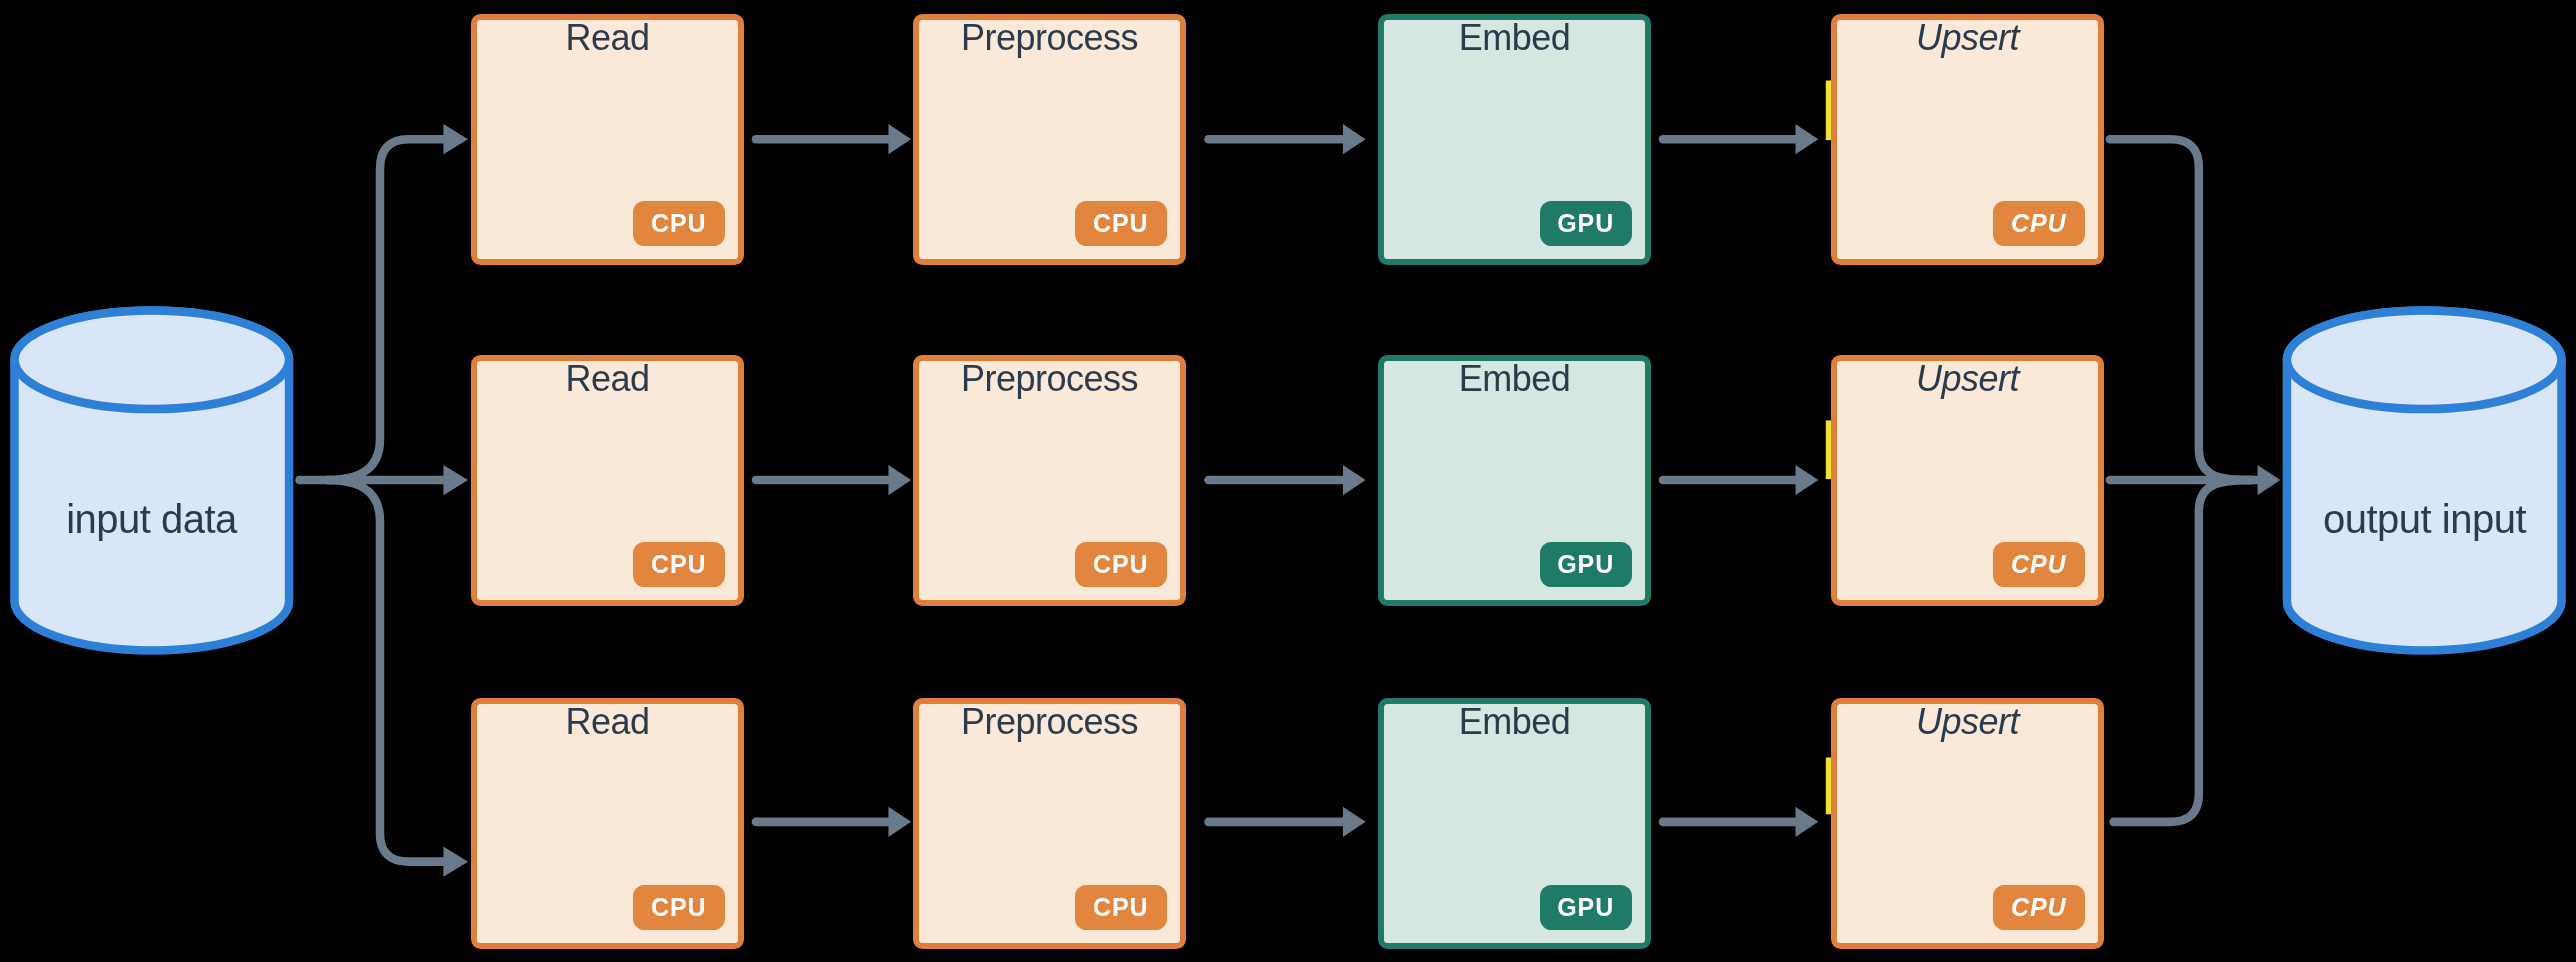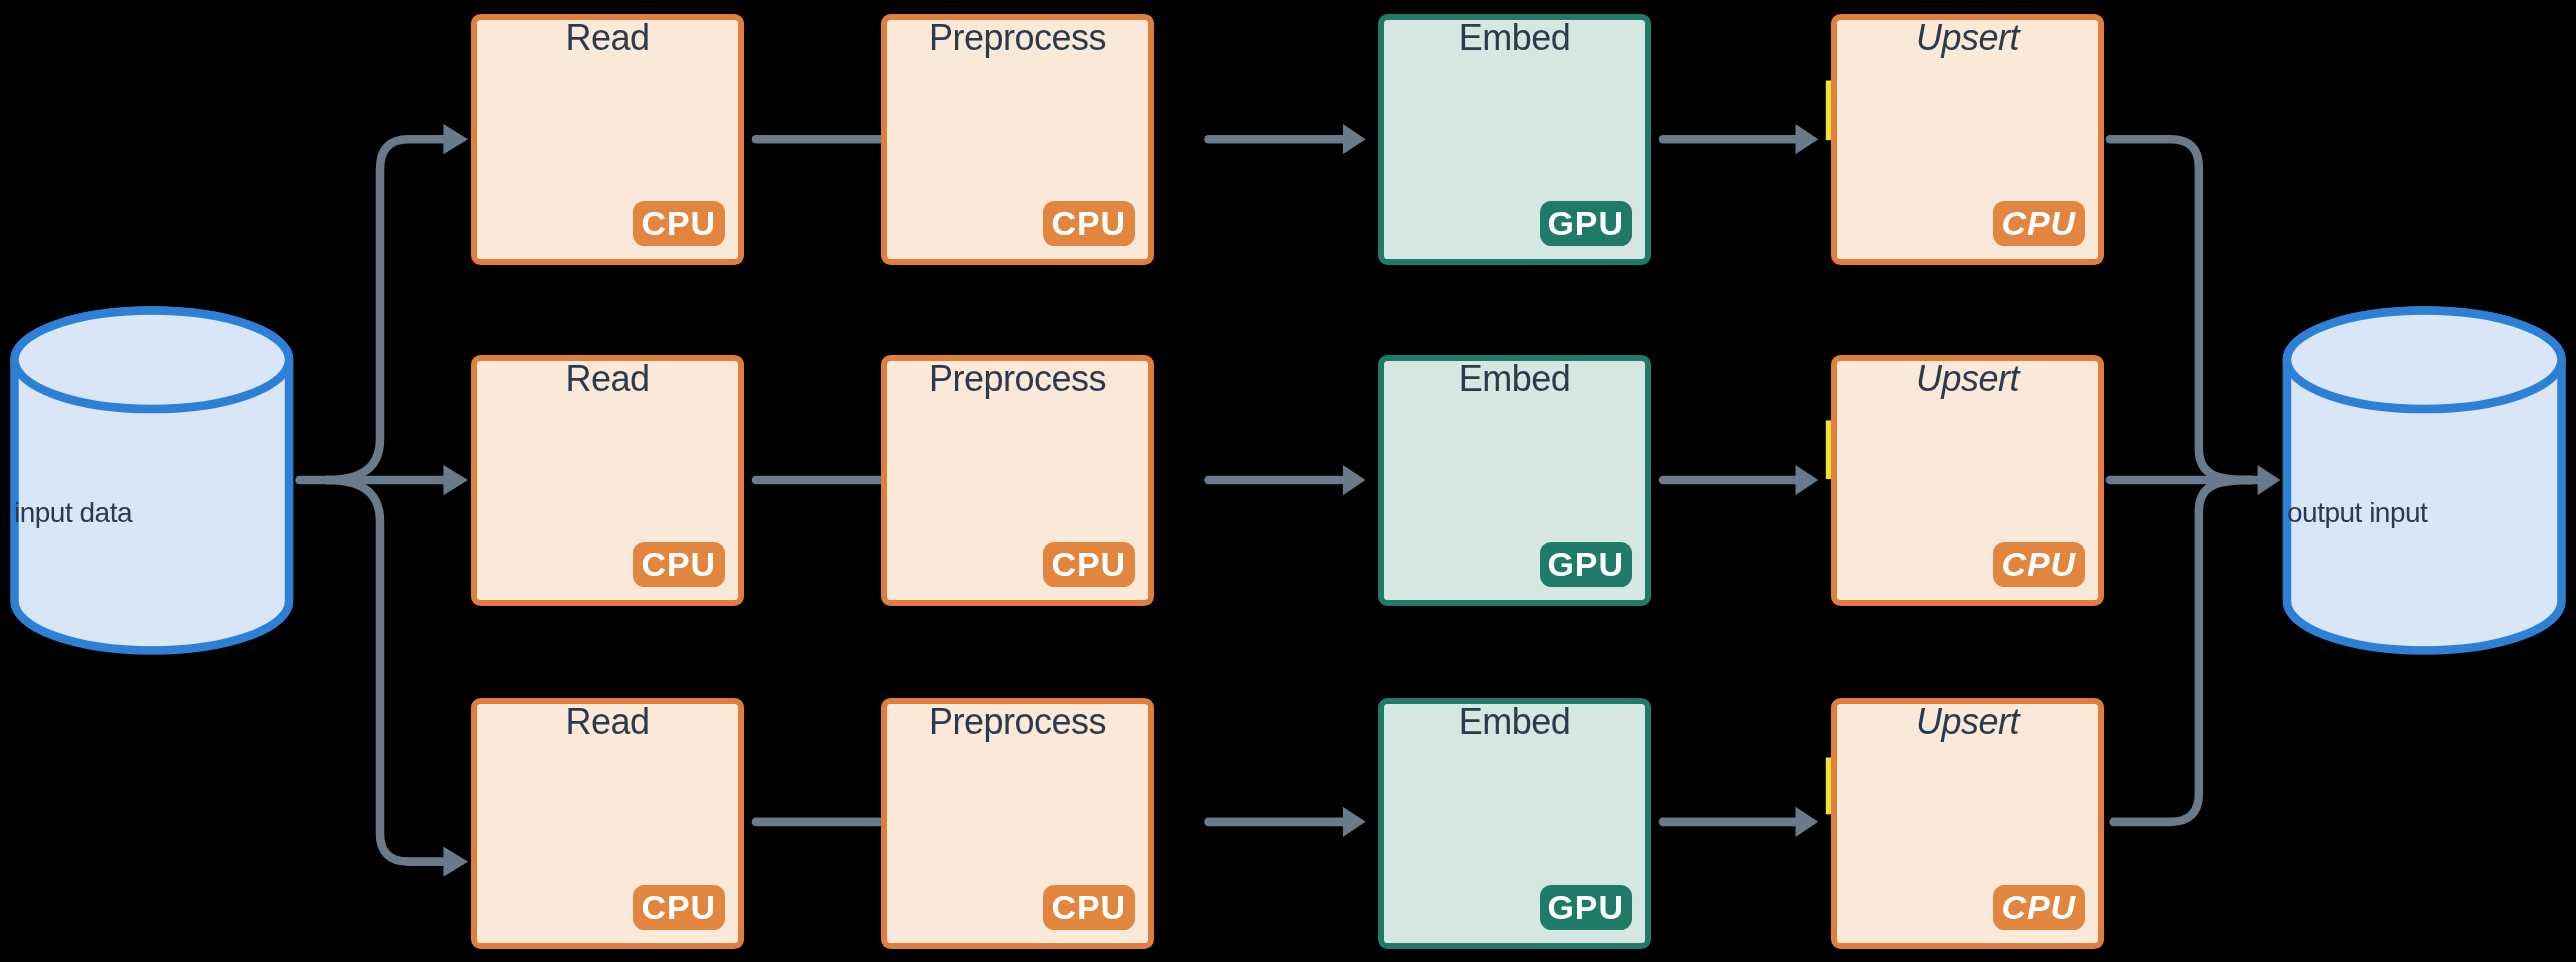--- a/index.html
+++ b/index.html
@@ -42,33 +42,33 @@
   .node.cpu{background:var(--cpu-fill);border-color:var(--cpu-border);}
   .node.gpu{background:var(--gpu-fill);border-color:var(--gpu-border);}
   .node-label{
     font-size:36px;line-height:1;color:var(--text);
     letter-spacing:-0.5px;
   }
   .badge{
     position:absolute;right:13.3px;bottom:13.3px;
     width:92px;height:45px;border-radius:11.4px;
     display:flex;align-items:center;justify-content:center;
-    font-size:34px;font-weight:700;letter-spacing:0.9px;
+    font-size:25px;font-weight:700;letter-spacing:0.9px;
     color:var(--badge-text);
   }
   .node.cpu .badge{background:var(--cpu-badge);}
   .node.gpu .badge{background:var(--gpu-badge);margin-top:44px;}
 
-  .col0{left:471px;} .col1{left:881px;} .col2{left:1378px;} .col3{left:1831px;font-style:italic;}
+  .col0{left:471px;} .col1{left:913px;} .col2{left:1378px;} .col3{left:1831px;font-style:italic;}
   .row0{top:14px;}  .row1{top:355px;}  .row2{top:698px;}
 
   .db-label{
     position:absolute;width:275px;
-    text-align:left;
-    font-size:28px;line-height:1;color:var(--text);
+    text-align:center;
+    font-size:40px;line-height:1;color:var(--text);
     letter-spacing:-0.5px;
   }
   .db-label.input{left:14px;top:499px;}
   .db-label.output{left:2287px;top:499px;}
 </style>
 </head>
 <body>
 
 <div class="canvas">
 

